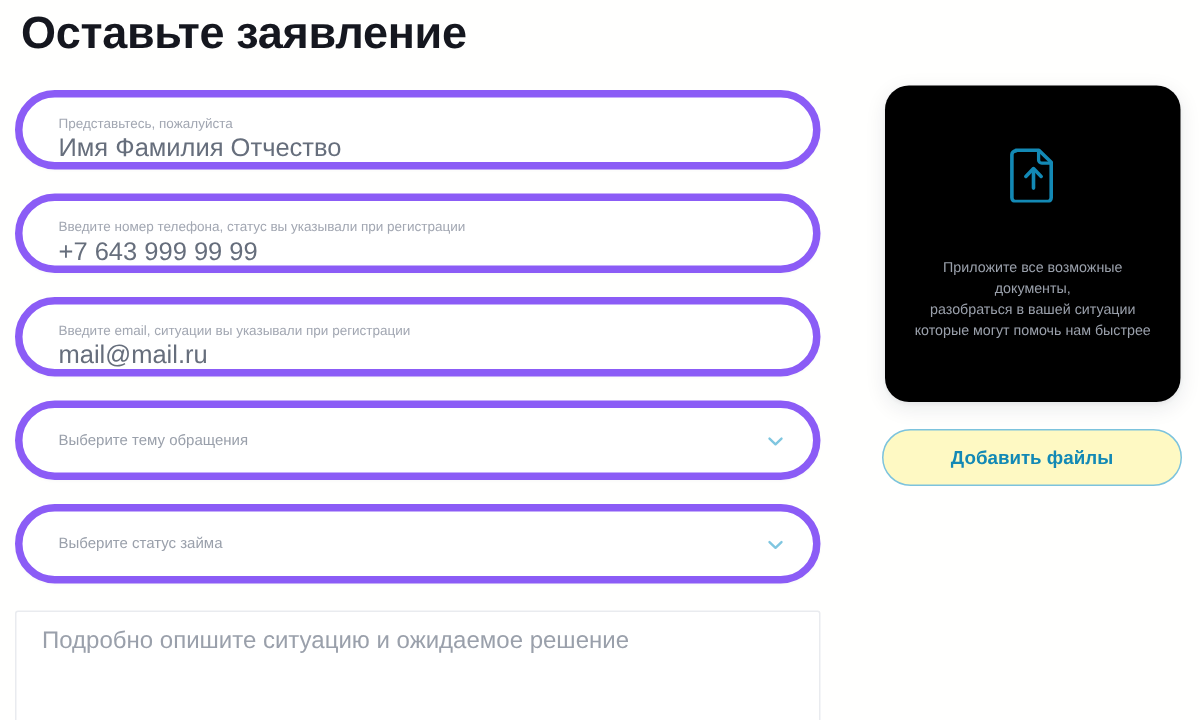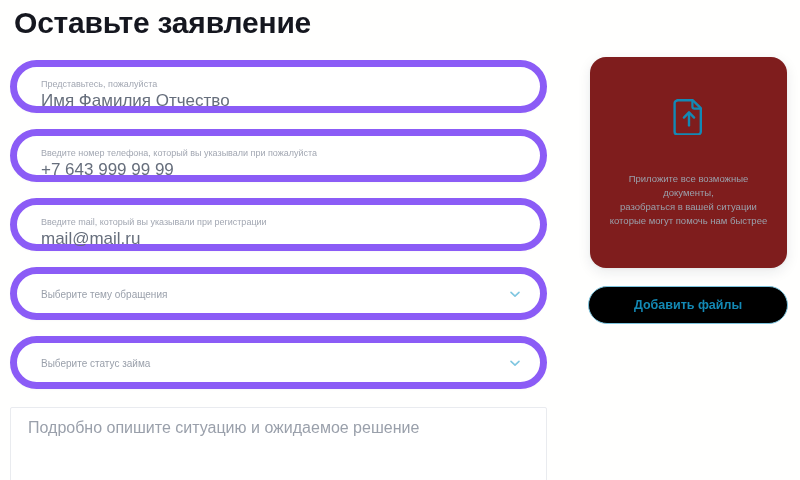--- a/index.html
+++ b/index.html
@@ -42,21 +42,21 @@
     width: 537px;
   }
 
   .field {
     position: relative;
     box-sizing: border-box;
     width: 537px;
     height: 53px;
     margin-bottom: 16px;
     background: #ffffff;
-    border: 7px solid #8b5cf6;
+    border: 5px solid #8b5cf6;
     border-radius: 27px;
     box-shadow: 0 1px 2px rgba(22, 30, 46, 0.025);
   }
   .field-label {
     position: absolute;
     left: 24px;
     top: 12px;
     font-size: 9px;
     line-height: 11px;
     color: #a2a7b2;
@@ -112,21 +112,21 @@
   }
 
   
   .upload-card {
     position: absolute;
     left: 590px;
     top: 57px;
     box-sizing: border-box;
     width: 197px;
     height: 211px;
-    background: #7f1d1d;
+    background: #000000;
     border-radius: 16px;
     box-shadow: 0 4px 14px rgba(26, 36, 56, 0.09),
                 0 1px 3px rgba(26, 36, 56, 0.05);
     display: flex;
     flex-direction: column;
     align-items: center;
     justify-content: center;
     gap: 20px;
   }
   .upload-icon {
@@ -144,21 +144,21 @@
   }
   .upload-hint span { display: block; }
 
   .add-files-btn {
     position: absolute;
     left: 588px;
     top: 286px;
     box-sizing: border-box;
     width: 200px;
     height: 38px;
-    background: #000000;
+    background: #fef9c3;
     border: 1px solid #7cc3dd;
     border-radius: 19px;
     color: #1389b5;
     font-family: "Liberation Sans", sans-serif;
     font-size: 12.5px;
     font-weight: 700;
     line-height: 36px;
     text-align: center;
     cursor: pointer;
     padding: 0;
@@ -172,26 +172,26 @@
   <div class="page-title">Оставьте заявление</div>
 
   <div class="form-col">
 
     <div class="field">
       <div class="field-label">Представьтесь, пожалуйста</div>
       <div class="field-value">Имя Фамилия Отчество</div>
     </div>
 
     <div class="field">
-      <div class="field-label">Введите номер телефона, который вы указывали при пожалуйста</div>
+      <div class="field-label">Введите номер телефона, статус вы указывали при регистрации</div>
       <div class="field-value">+7 643 999 99 99</div>
     </div>
 
     <div class="field">
-      <div class="field-label">Введите mail, который вы указывали при регистрации</div>
+      <div class="field-label">Введите email, ситуации вы указывали при регистрации</div>
       <div class="field-value">mail@mail.ru</div>
     </div>
 
     <div class="field select">
       <div class="field-label">Выберите тему обращения</div>
       <span class="chevron">
         <svg viewBox="0 0 14 14" width="14" height="14" aria-hidden="true">
           <path d="M3 5.4 L7 9.2 L11 5.4" fill="none" stroke="#7fc6e0" stroke-width="1.6" stroke-linecap="round" stroke-linejoin="round"></path>
         </svg>
       </span>

